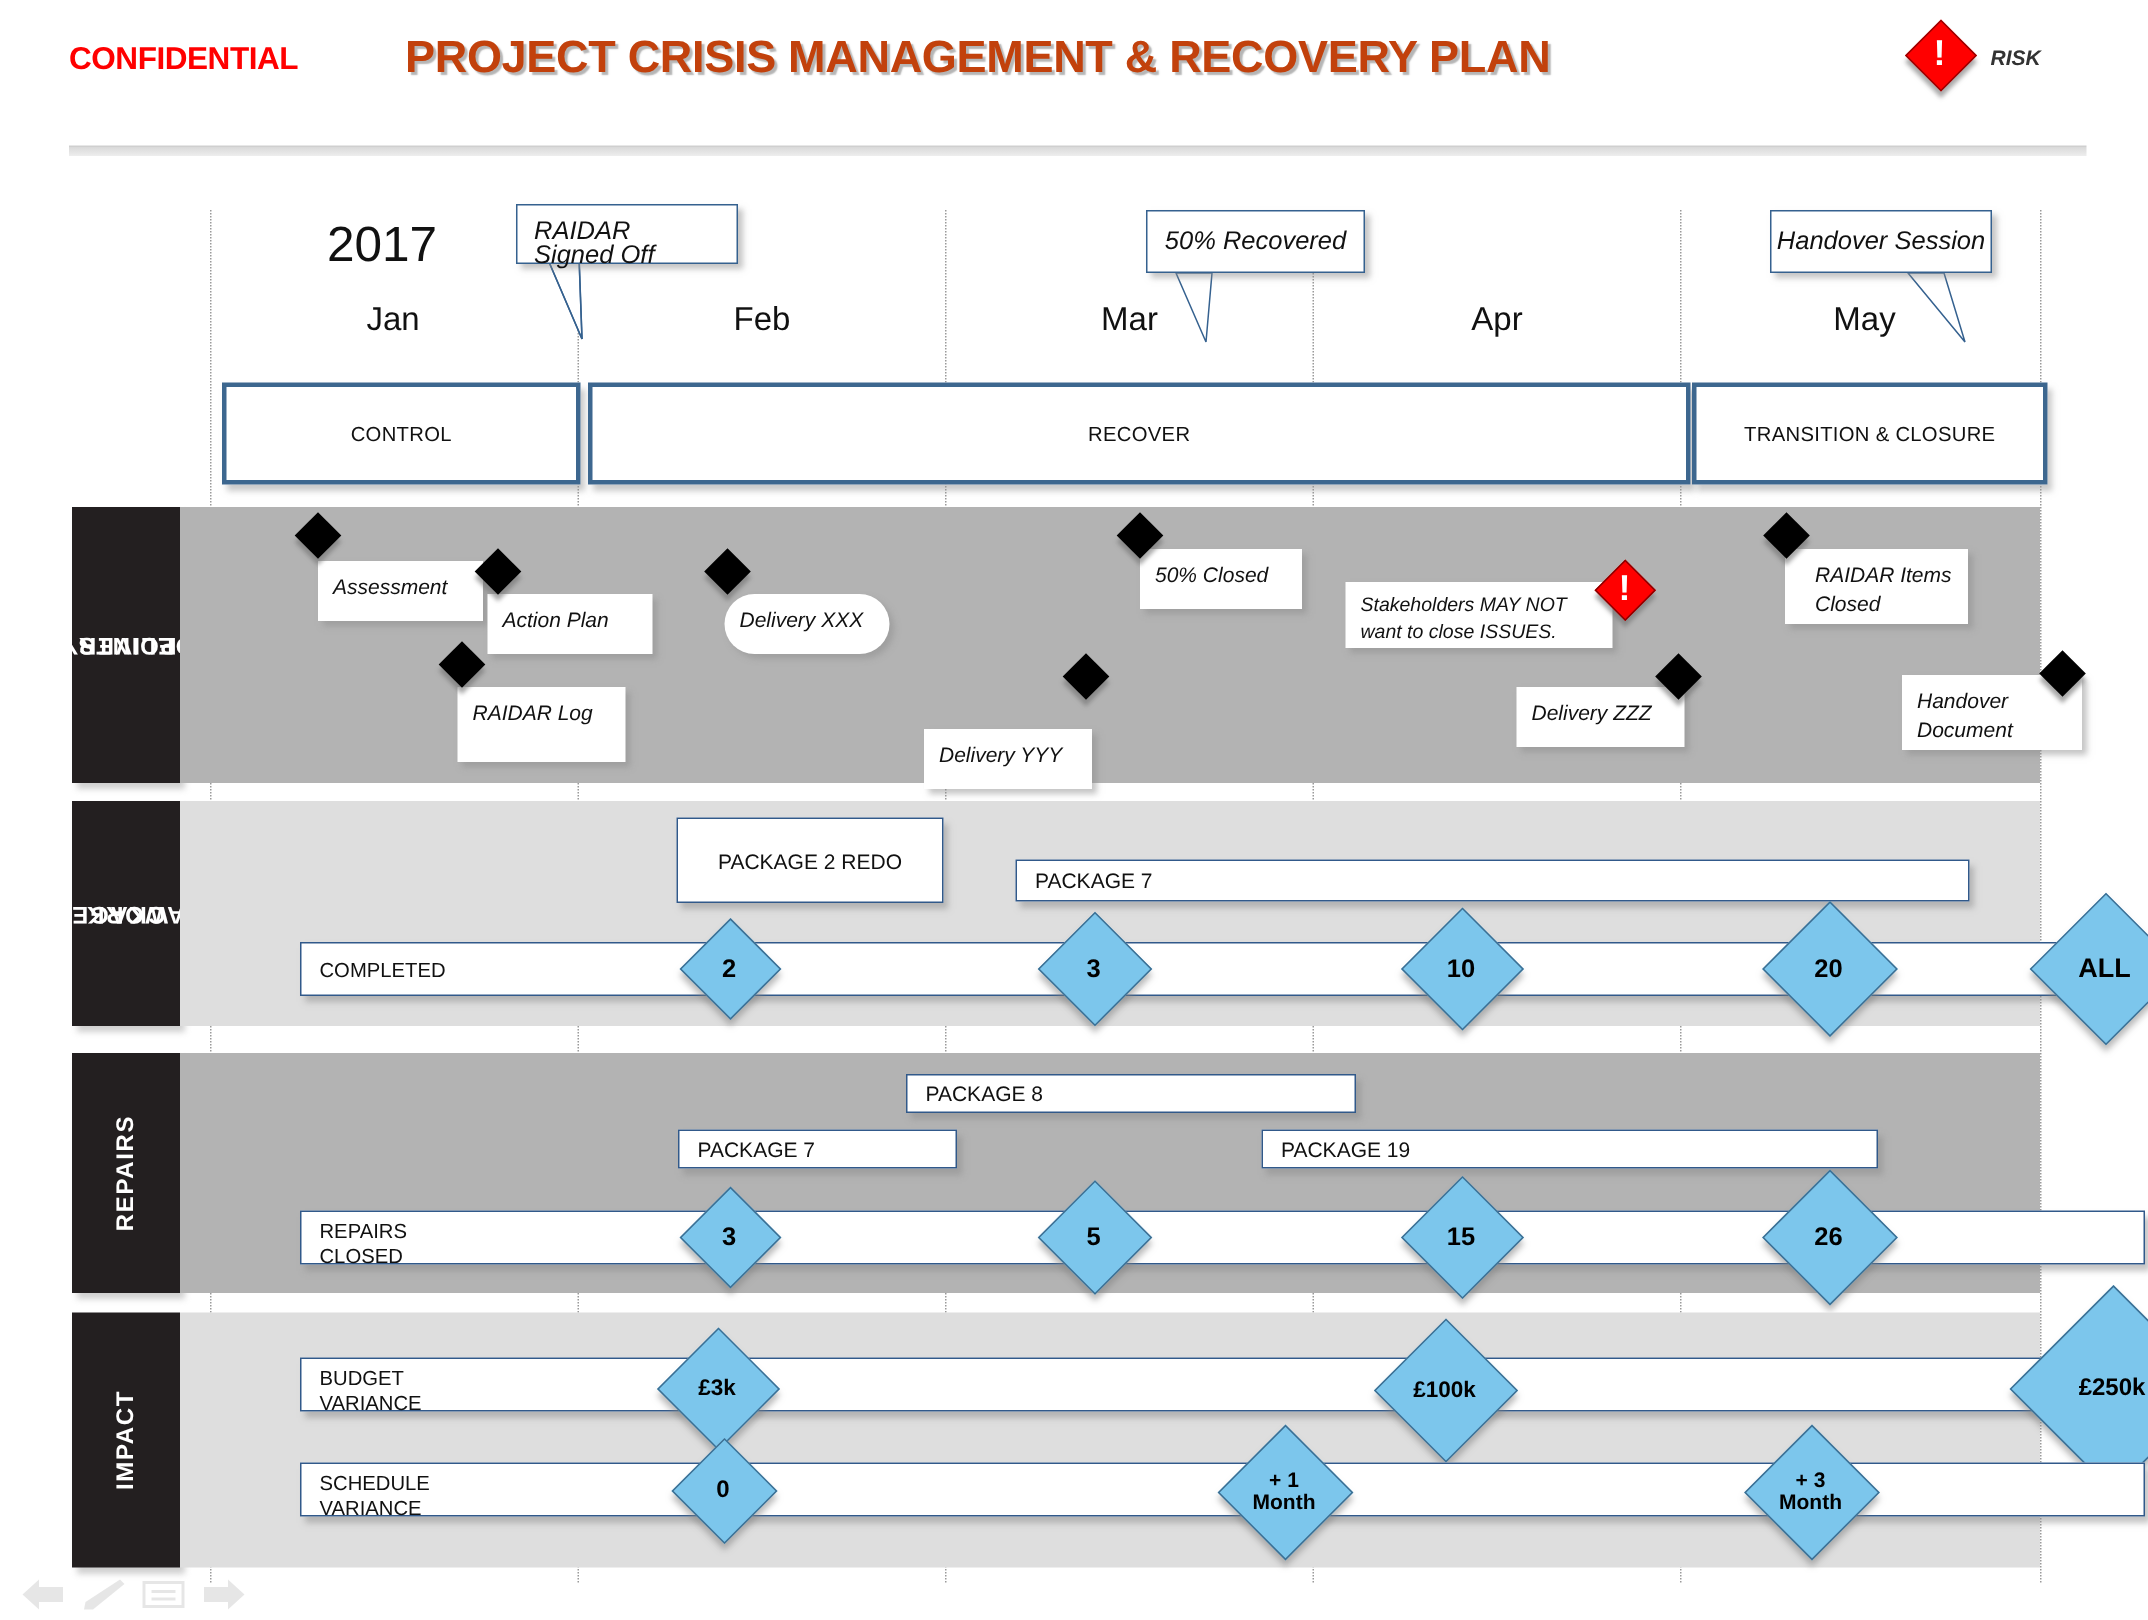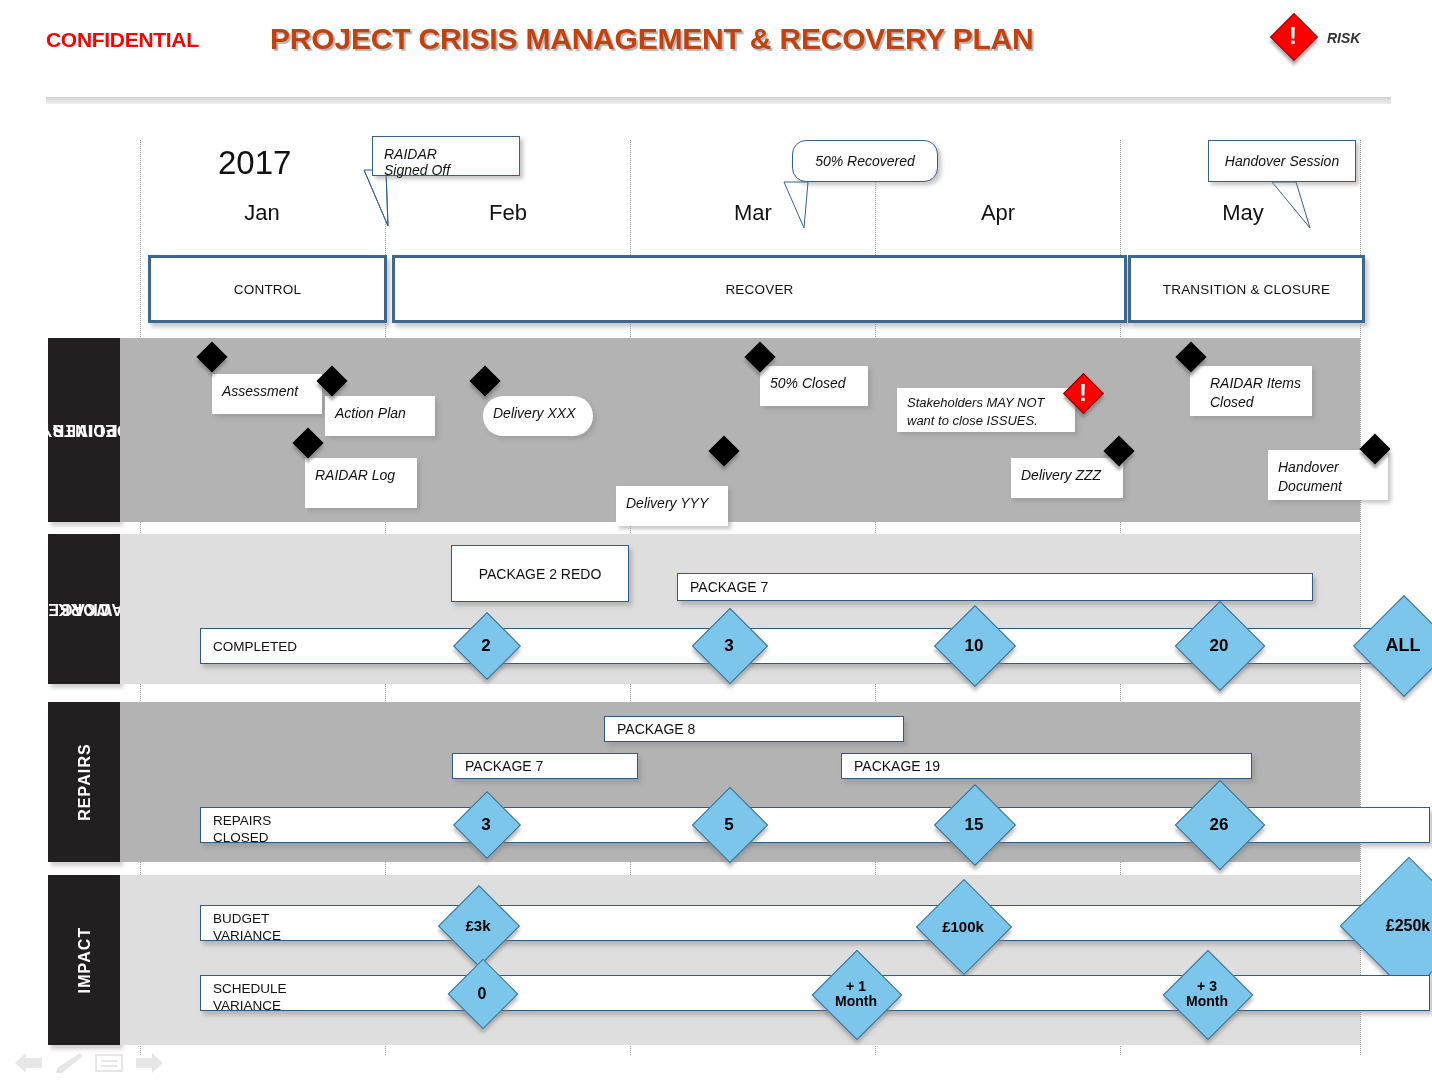--- a/index.html
+++ b/index.html
@@ -54,24 +54,23 @@
   #year-label{left:218px;top:144px;font-size:33px;color:#111;}
   .month-label{
     top:200px;width:160px;text-align:center;
     font-size:22px;color:#111;
   }
 
   
   .callout{
     background:#ffffff;border:1px solid #35618f;
     box-shadow:3px 3px 4px rgba(140,140,140,.5);
-    font-size:14px;font-style:italic;color:#111;
+    font-size:17px;font-style:italic;color:#111;
     padding:9px 11px 0 11px;box-sizing:border-box;
     line-height:16px;
-    margin-left:28px;
   }
   .callout-tail{overflow:visible;}
 
   
   .phase{
     top:255px;height:62px;
     background:#ffffff;border:3px solid #3d678f;
     box-shadow:3px 4px 4px rgba(150,150,150,.5);
     display:flex;align-items:center;justify-content:center;
     font-size:13.5px;color:#111;letter-spacing:.2px;
@@ -188,21 +187,21 @@
   <line x1="42" y1="2" x2="44" y2="58" stroke="#35618f" stroke-width="1"></line>
 </svg>
 <div class="abs callout" style="left:344px;top:136px;width:148px;height:40px;">
   <div>RAIDAR</div>
   <div>Signed Off</div>
 </div>
 
 <svg class="abs callout-tail" style="left:764px;top:180px;" width="70" height="50">
   <polygon points="20,2 44,2 40,48" fill="#ffffff" stroke="#35618f" stroke-width="1"></polygon>
 </svg>
-<div class="abs callout" style="left:764px;top:140px;width:146px;height:42px;display:flex;align-items:center;justify-content:center;padding:0;border-radius:14px;">
+<div class="abs callout" style="left:764px;top:140px;width:146px;height:42px;display:flex;align-items:center;justify-content:center;padding:0;">
   <span>50% Recovered</span>
 </div>
 
 <svg class="abs callout-tail" style="left:1258px;top:180px;" width="80" height="50">
   <polygon points="14,2 38,2 52,48" fill="#ffffff" stroke="#35618f" stroke-width="1"></polygon>
 </svg>
 <div class="abs callout" style="left:1180px;top:140px;width:148px;height:42px;display:flex;align-items:center;justify-content:center;padding:0;">
   <span>Handover Session</span>
 </div>
 

